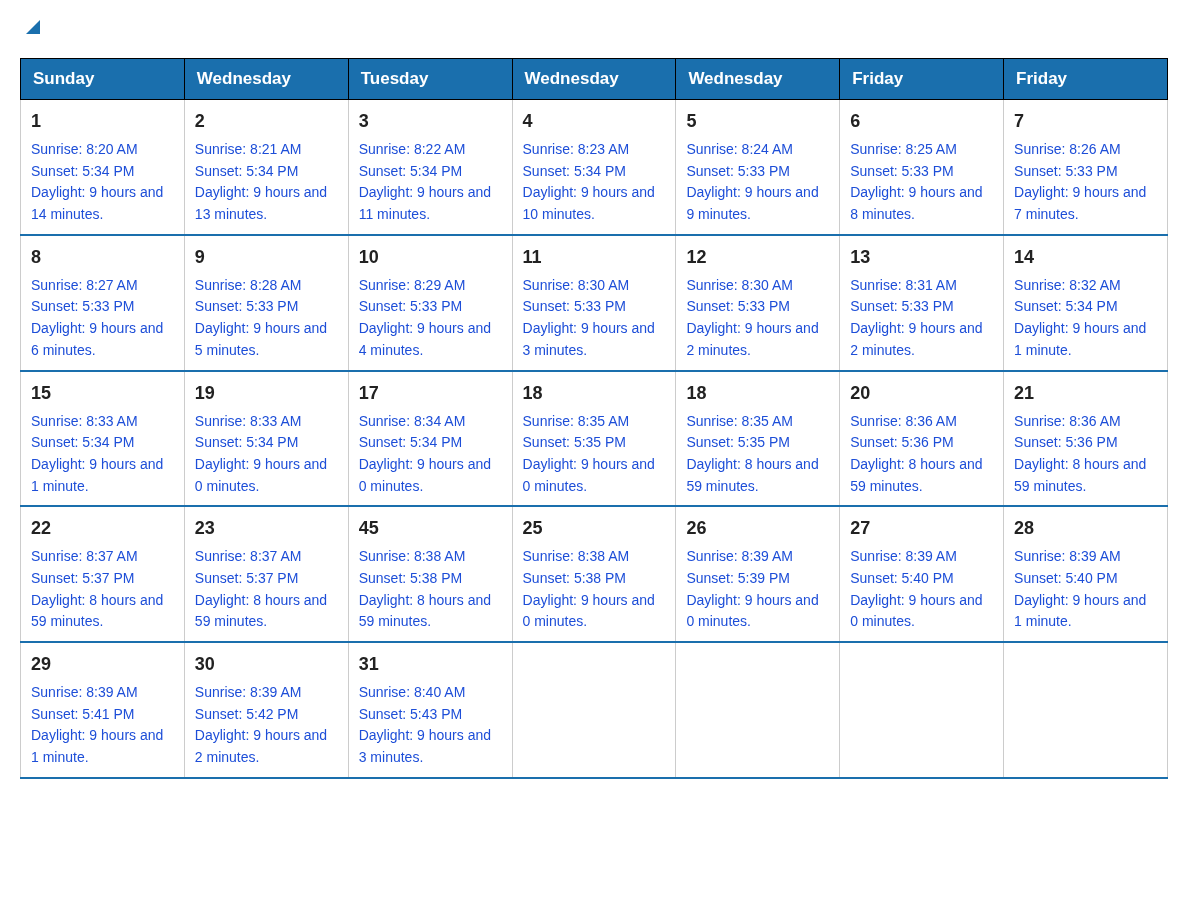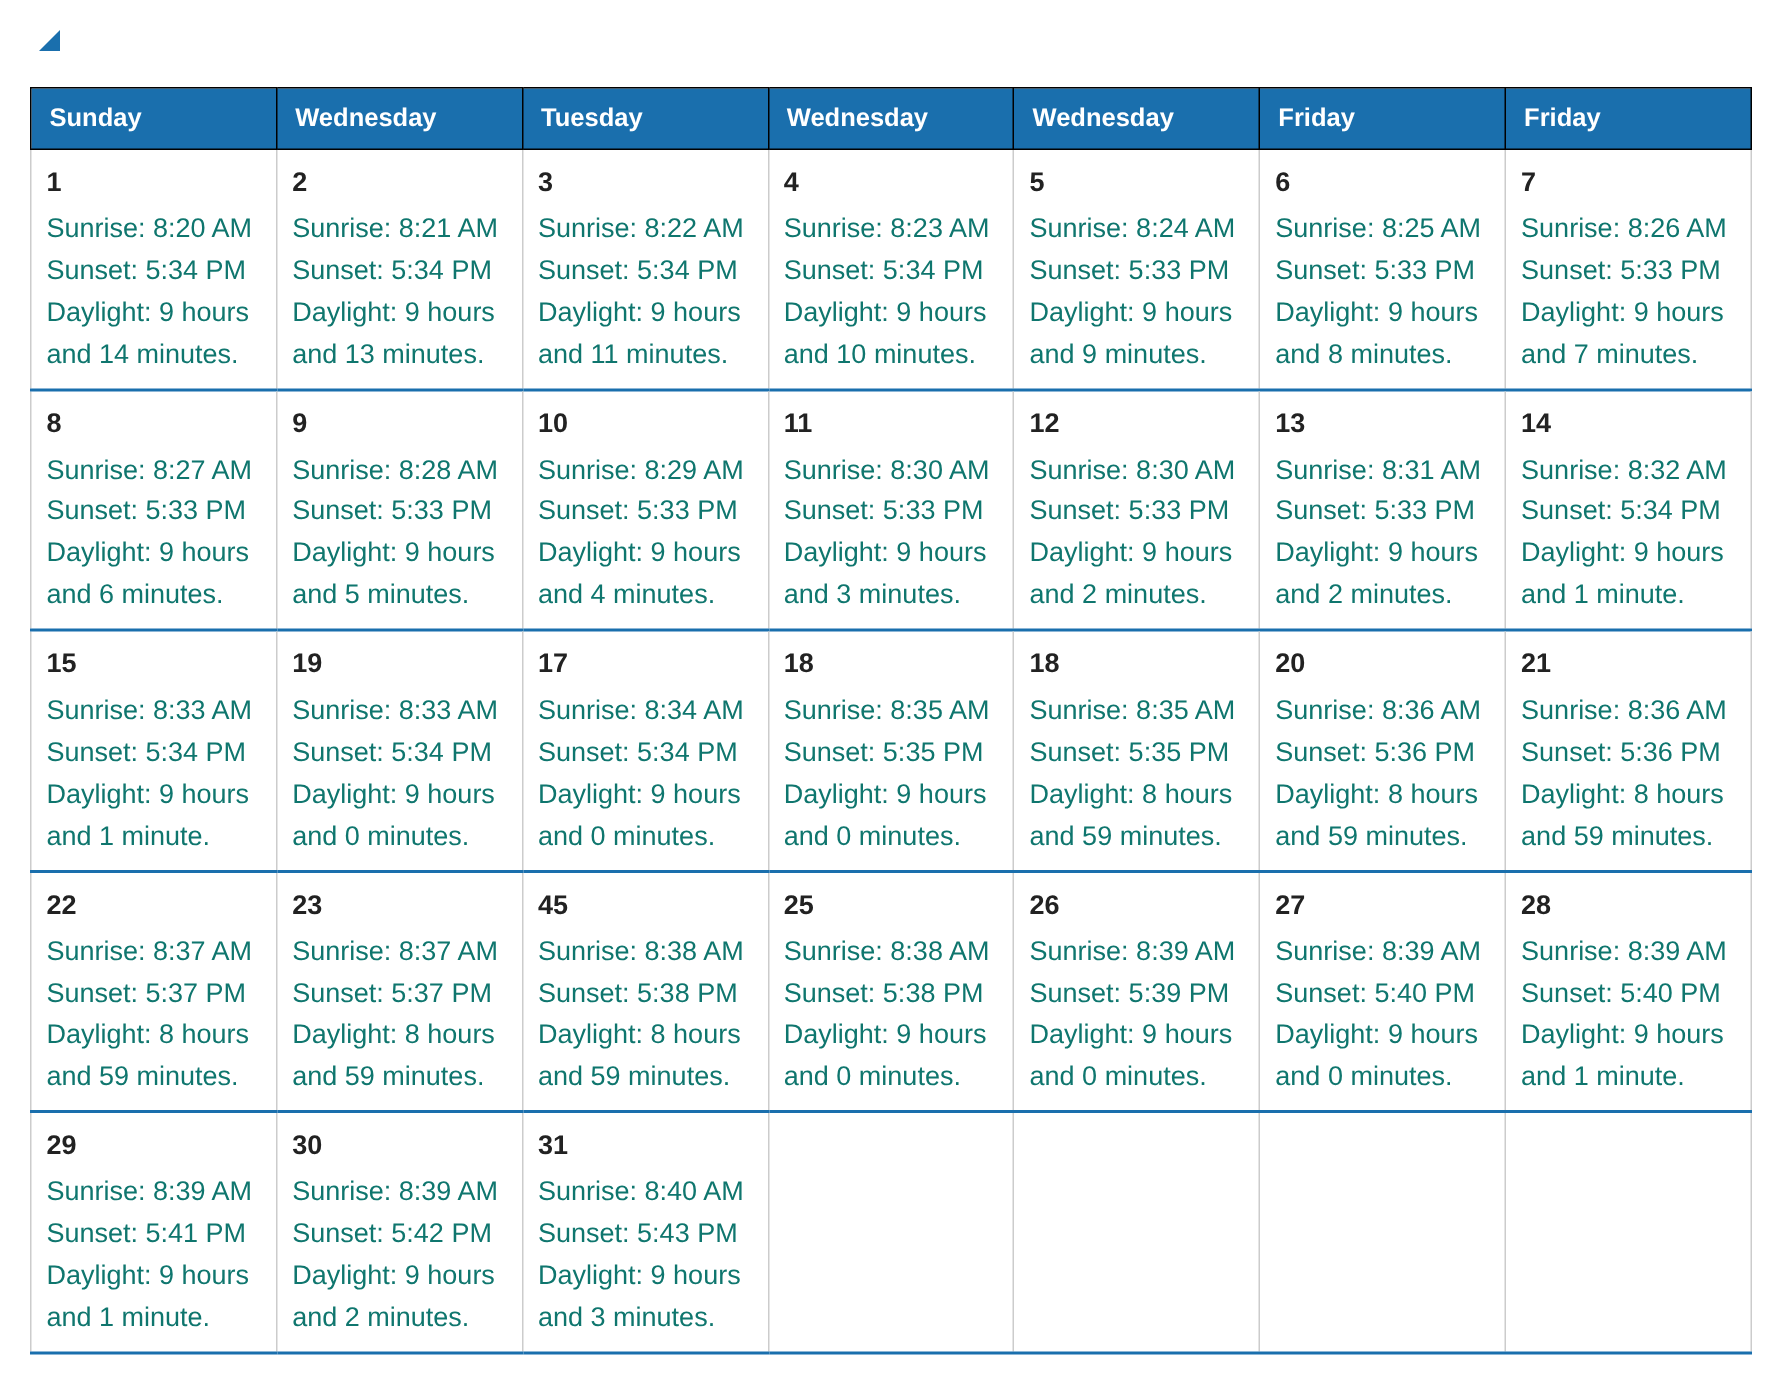--- a/index.html
+++ b/index.html
@@ -61,22 +61,22 @@
       line-height: 1.5;
     }
     .day-number {
       font-size: 18px;
       font-weight: bold;
       color: #222;
       display: block;
       margin-bottom: 4px;
     }
     .day-info {
-      font-size: 18px;
-      color: #0f766e;
+      font-size: 14px;
+      color: #1d4ed8;
       line-height: 1.55;
     }
     .empty-cell {
       background: #fff;
     }
     .logo-general {
       font-size: 30px;
       font-weight: bold;
       color: #333;
     }

